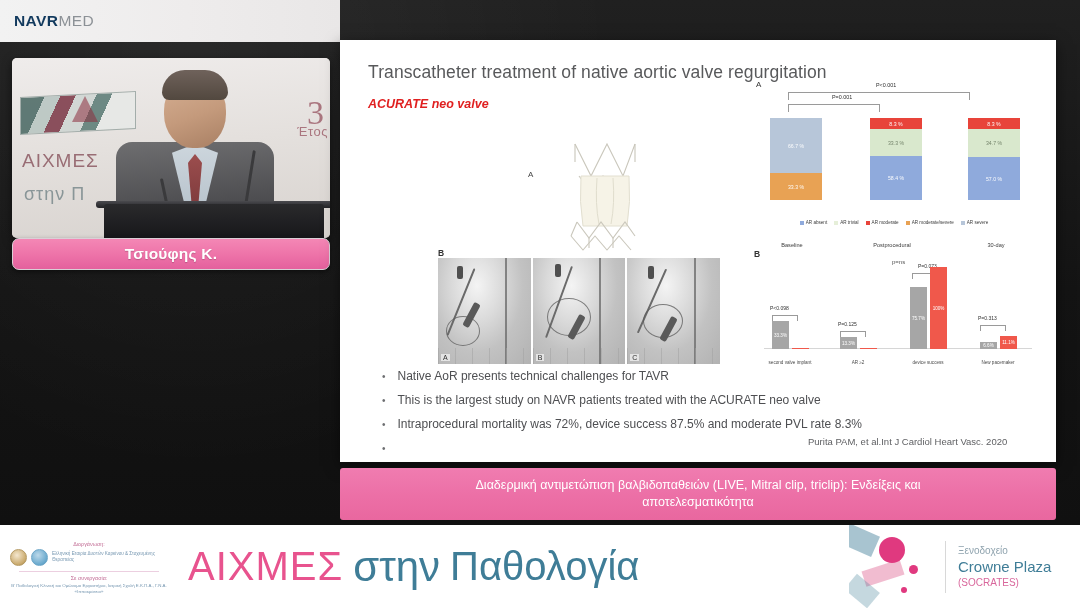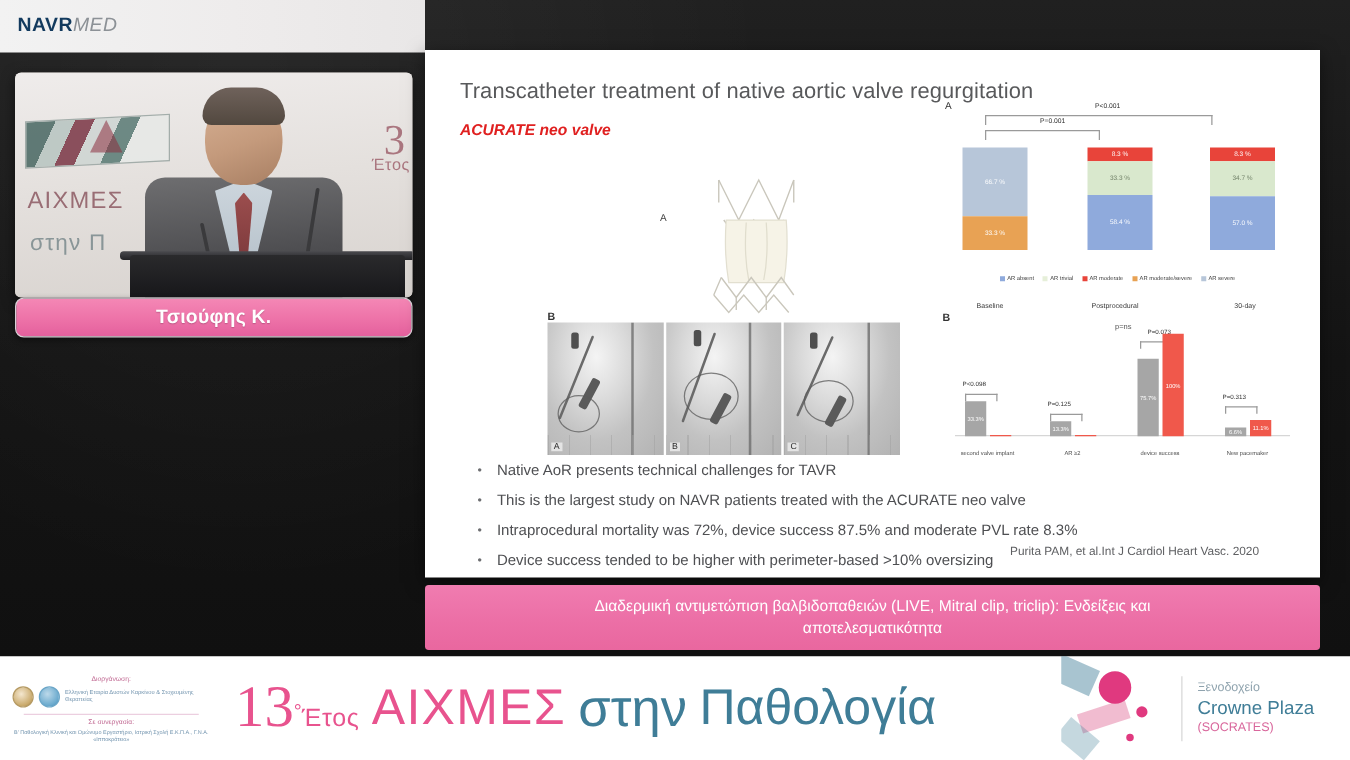--- a/index.html
+++ b/index.html
@@ -25,21 +25,21 @@
   }
 
   
   .logo-bar {
     position: absolute; left: 0; top: 0; width: 340px; height: 42px;
     background: linear-gradient(90deg,#f2f2f2 0%, #eeecec 55%, #e9e7e7 100%);
     display: flex; align-items: center;
   }
   .logo-bar .logo { margin-left: 14px; font-size: 15.5px; letter-spacing: .4px; }
   .logo .live { color: #123a5e; font-weight: 700; }
-  .logo .med  { color: #8c9196; font-weight: 400; font-style: italic; }
+  .logo .med  { color: #8c9196; font-weight: 400; }
 
   
   .video {
     position: absolute; left: 12px; top: 58px; width: 318px; height: 180px;
     border-radius: 5px; overflow: hidden;
     background: #cfcac6;
     box-shadow: 0 3px 10px rgba(0,0,0,.55);
   }
   .vid-bg {
     position:absolute; inset:0;
@@ -526,21 +526,20 @@
         <div class="bullet">
           <span class="dot">•</span>
           <span class="txt">This is the largest study on NAVR patients treated with the ACURATE neo valve</span>
         </div>
         <div class="bullet">
           <span class="dot">•</span>
           <span class="txt">Intraprocedural mortality was 72%, device success 87.5% and moderate PVL rate 8.3%</span>
         </div>
         <div class="bullet">
           <span class="dot">•</span>
-          <span class="txt">Device success tended to be higher with perimeter-based &gt;10% oversizing</span>
         </div>
       </div>
 
       <div class="cite">Purita PAM, et al.Int J Cardiol Heart Vasc. 2020</div>
     </div>
 
     <div class="session-bar">
       <span>
         <span>Διαδερμική αντιμετώπιση βαλβιδοπαθειών (LIVE, Mitral clip, triclip): Ενδείξεις και</span><br>
         <span>αποτελεσματικότητα</span>
@@ -557,23 +556,20 @@
         <div class="onames">Ελληνική Εταιρία Δυστών Καρκίνου
 &amp; Στοχευμένης Θεραπείας</div>
       </div>
       <div class="rule"></div>
       <div class="coop">Σε συνεργασία:</div>
       <div class="cnames">Β' Παθολογική Κλινική και Ομώνυμο Εργαστήριο,
 Ιατρική Σχολή Ε.Κ.Π.Α., Γ.Ν.Α. «Ιπποκράτειο»</div>
     </div>
 
     <div class="f-title">
-      <div>
-        <span class="f-13">13</span><span class="f-deg">°</span><span class="f-etos">Έτος</span>
-      </div>
       <div class="f-aix">ΑΙΧΜΕΣ</div>
       <div class="f-stin">στην</div>
       <div class="f-path">Παθολογία</div>
     </div>
 
     <div class="f-art">
       <div class="sh" style="left:-6px;top:4px;width:34px;height:22px;"></div>
       <div class="sh" style="left:14px;top:40px;width:40px;height:16px;background:rgba(214,62,120,.35);transform:rotate(-18deg);"></div>
       <div class="sh" style="left:-2px;top:56px;width:30px;height:20px;background:rgba(62,125,150,.3);transform:rotate(40deg);"></div>
       <div class="pk" style="left:30px;top:12px;width:26px;height:26px;"></div>

